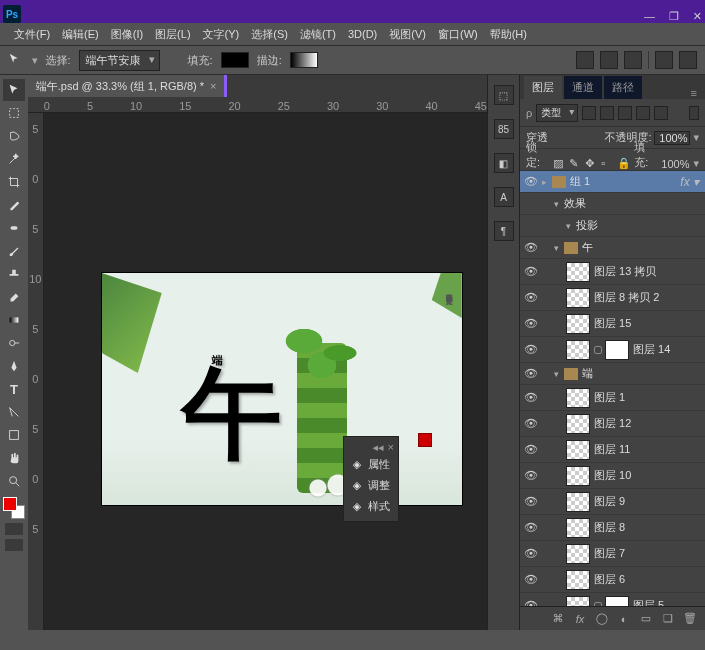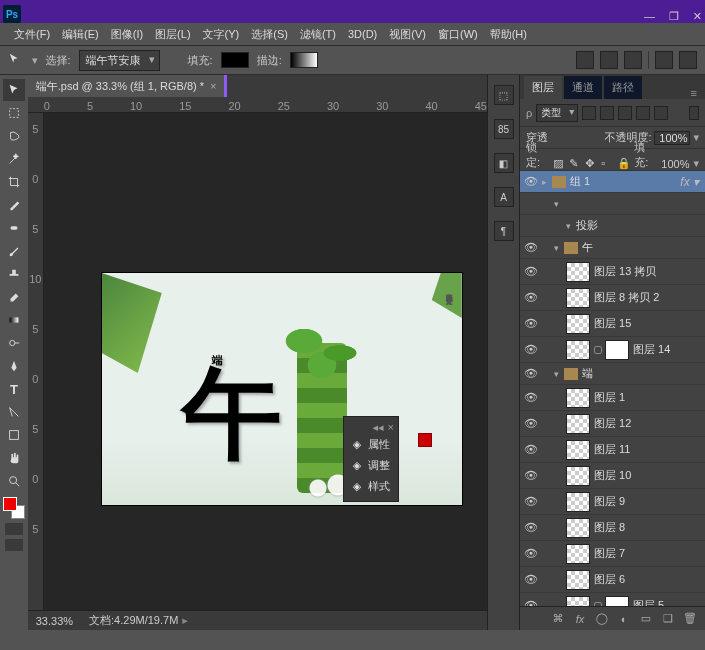--- a/index.html
+++ b/index.html
@@ -302,24 +302,20 @@
                 <span>调整</span>
               </div>
               <div class="row">
                 <span class="ico">◈</span>
                 <span>样式</span>
               </div>
             </div>
         </div>
       </div>
     </div>
-    <div class="status">
-      <span>33.33%</span>
-      <span><span>文档:4.29M/19.7M</span><span class="arrow">▸</span></span>
-    </div>
   </div>
 
   <div class="rpanel-col">
     <div class="rp-collapsed" id="collapsed">
         <div class="p">⬚</div>
         <div class="p">85</div>
         <div class="p">◧</div>
         <div class="p">A</div>
         <div class="p">¶</div>
       </div>
@@ -362,20 +358,21 @@
             <span class="eye">👁</span>
             <span class="tw">▸</span>
             <span class="folder"></span>
             <span class="name">组 1</span>
             <span class="fx">fx ▾</span>
           </div>
           <div class="layer">
             <span class="eye"></span>
             <span class="indent"></span>
             <span class="tw">▾</span>
+            <span class="name">效果</span>
           </div>
           <div class="layer">
             <span class="eye"></span>
             <span class="indent"></span>
             <span class="indent"></span>
             <span class="tw">▾</span>
             <span class="name">投影</span>
           </div>
           <div class="layer">
             <span class="eye">👁</span>

